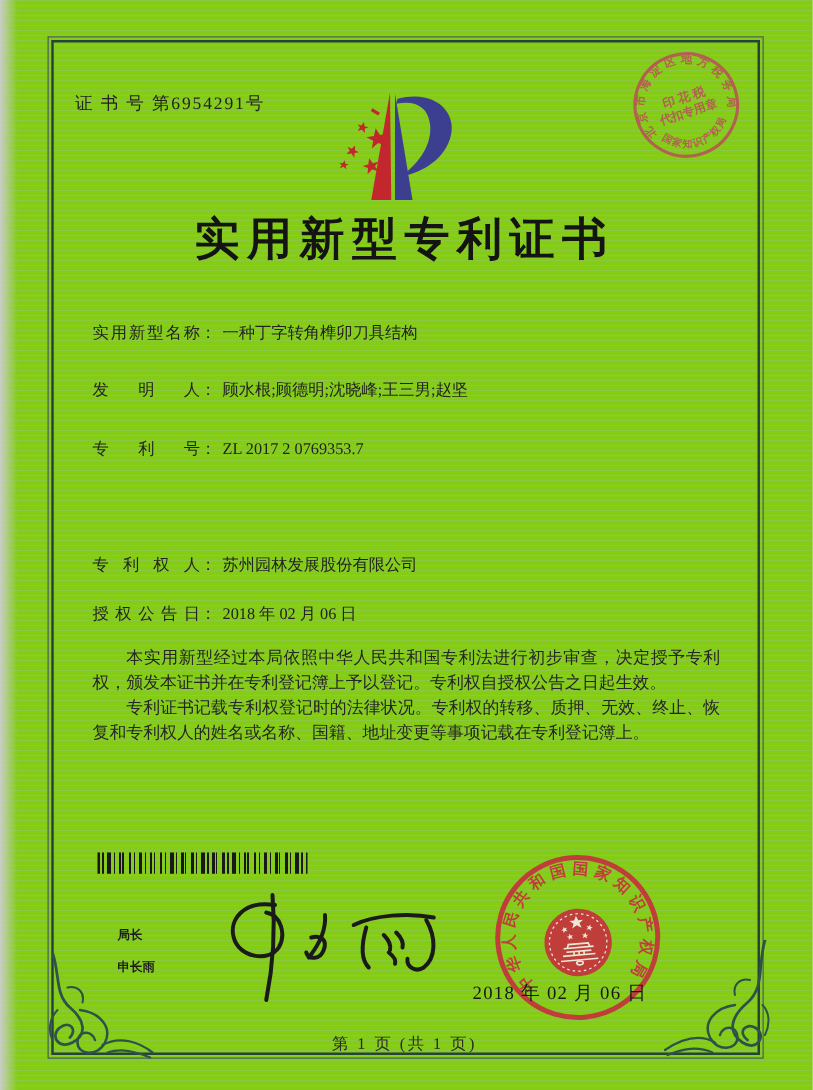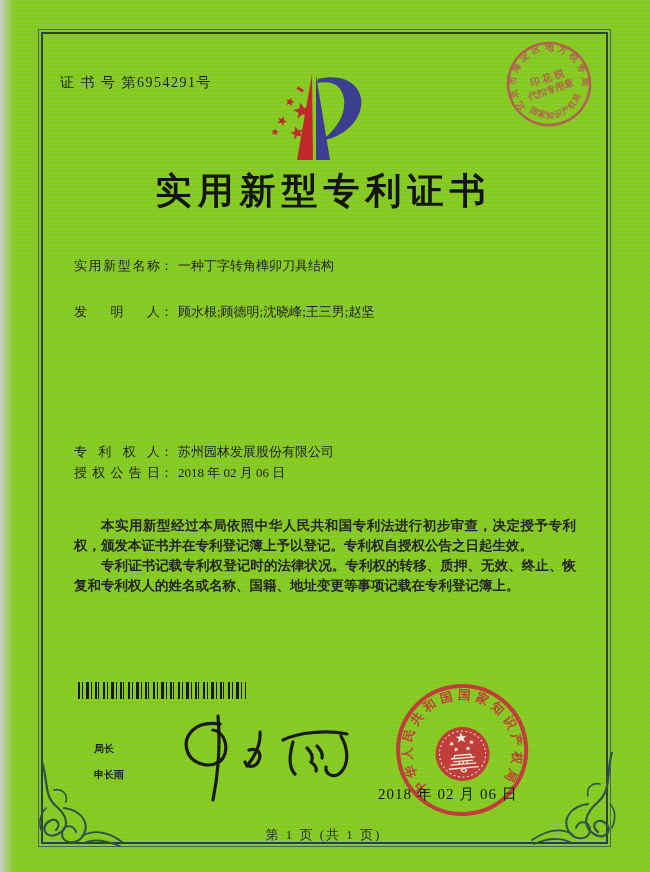--- a/index.html
+++ b/index.html
@@ -14,21 +14,21 @@
   .frame-inner{position:absolute;inset:2px;border:2px solid #24443c;}
   .txt{position:absolute;color:#232323;}
   .certno{left:60px;top:74px;font-size:14px;letter-spacing:1.5px;}
   .title{left:38px;top:167px;width:571px;text-align:center;font-size:36px;font-weight:bold;
     letter-spacing:6px;color:#141414;}
   .fieldrow{left:74px;width:510px;font-size:13px;height:20px;white-space:nowrap;}
   .f-label{display:inline-block;width:86px;text-align:justify;text-align-last:justify;font-weight:500;}
   .f-colon{display:inline-block;}
   .f-value{display:inline-block;margin-left:5px;}
   .legal{left:74px;top:516px;width:502px;font-size:13.5px;line-height:20px;text-align:justify;color:#262626;}
-  .legal p{margin:0;text-indent:2em;font-weight:bold;}
+  .legal p{margin:0;text-indent:2em;}
   .barcode{position:absolute;left:78px;top:682px;width:168px;height:17px;
     background:repeating-linear-gradient(90deg,
       #191919 0 2px, transparent 2px 4px,
       #191919 4px 5px, transparent 5px 8px,
       #191919 8px 11px, transparent 11px 13px,
       #191919 13px 14px, transparent 14px 17px,
       #191919 17px 19px, transparent 19px 20px,
       #191919 20px 21px, transparent 21px 25px);}
   .signer{left:94px;top:736px;font-family:"Liberation Sans",sans-serif;font-size:10px;
     font-weight:bold;color:#1e1e1e;line-height:26px;}
@@ -90,24 +90,27 @@
   </svg>
 
   <div class="txt title">实用新型专利证书</div>
 
   <div class="txt fieldrow" style="top:257px">
     <span class="f-label">实用新型名称</span><span class="f-colon">：</span><span class="f-value">一种丁字转角榫卯刀具结构</span>
   </div>
   <div class="txt fieldrow" style="top:303px">
     <span class="f-label">发明人</span><span class="f-colon">：</span><span class="f-value">顾水根;顾德明;沈晓峰;王三男;赵坚</span>
   </div>
+  <div class="txt fieldrow" style="top:350px">
+    <span class="f-label">专利号</span><span class="f-colon">：</span><span class="f-value">ZL 2017 2 0769353.7</span>
+  </div>
   <div class="txt fieldrow" style="top:443px">
     <span class="f-label">专利权人</span><span class="f-colon">：</span><span class="f-value">苏州园林发展股份有限公司</span>
   </div>
-  <div class="txt fieldrow" style="top:464px">
+  <div class="txt fieldrow" style="top:482px">
     <span class="f-label">授权公告日</span><span class="f-colon">：</span><span class="f-value">2018 年 02 月 06 日</span>
   </div>
 
   <div class="txt legal">
     <p>本实用新型经过本局依照中华人民共和国专利法进行初步审查，决定授予专利权，颁发本证书并在专利登记簿上予以登记。专利权自授权公告之日起生效。</p>
     <p>专利证书记载专利权登记时的法律状况。专利权的转移、质押、无效、终止、恢复和专利权人的姓名或名称、国籍、地址变更等事项记载在专利登记簿上。</p>
   </div>
 
   <div class="barcode"></div>
 

